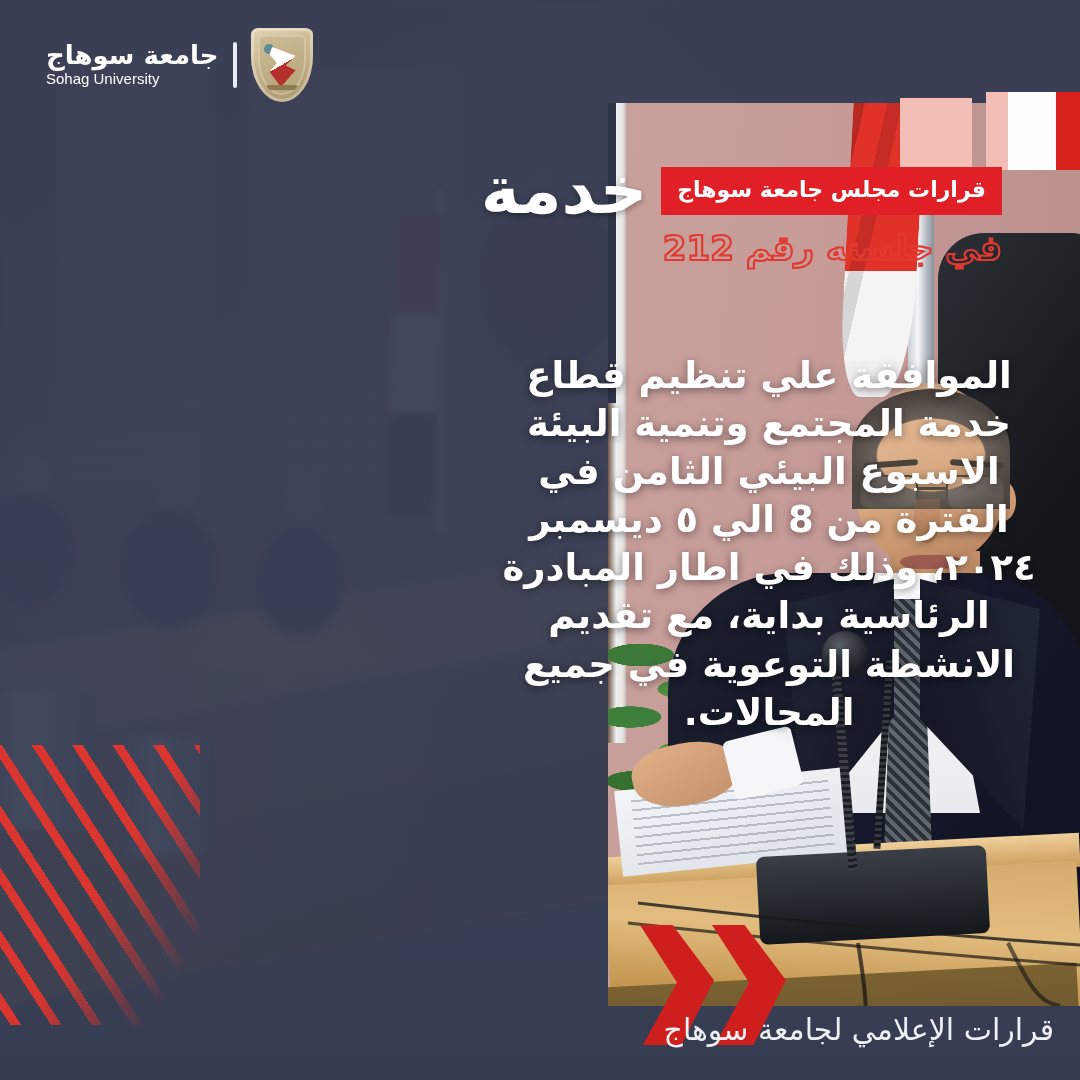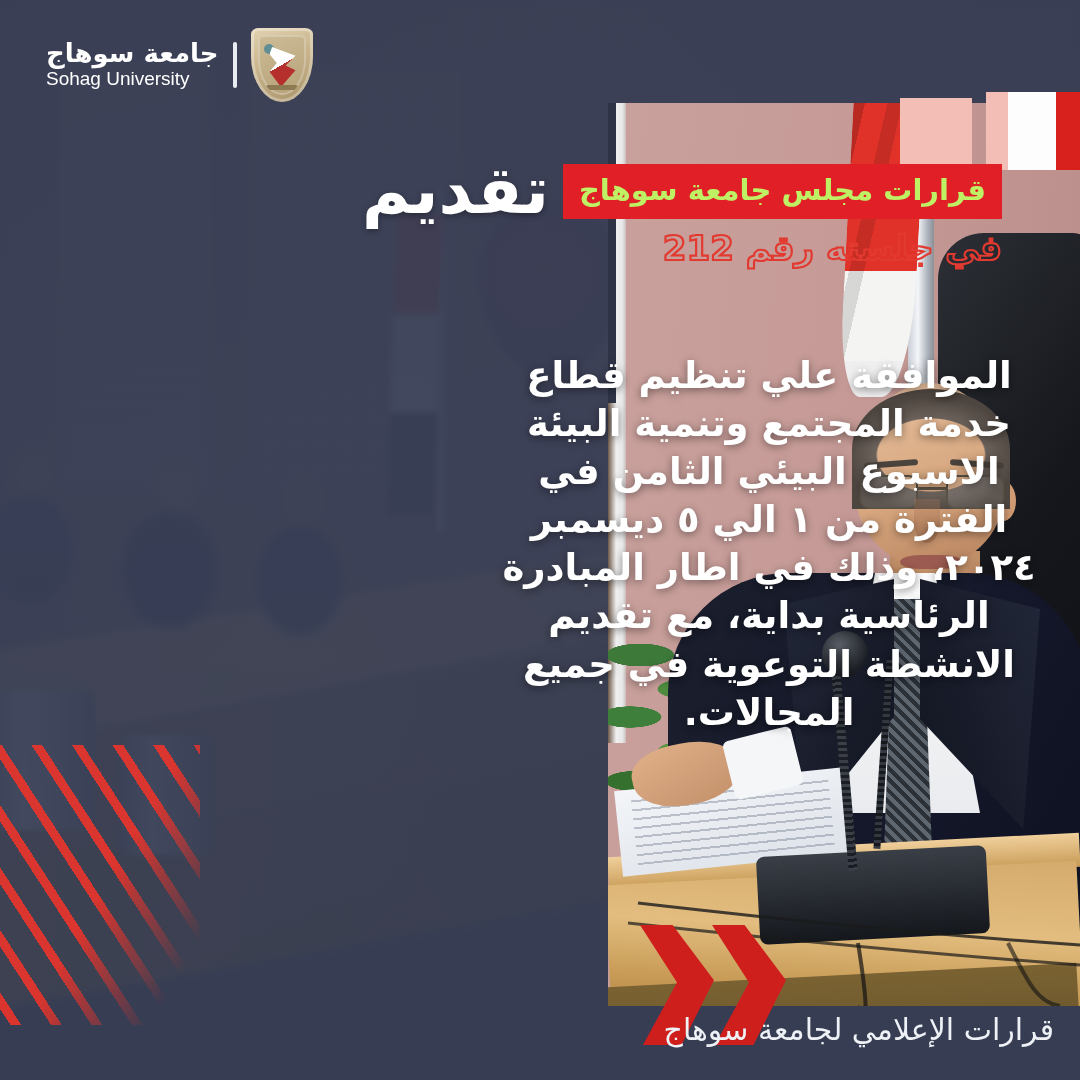--- a/index.html
+++ b/index.html
@@ -326,36 +326,36 @@
   .crest-base{
     position:absolute; left:8px; bottom:5px; width:32px; height:5px;
     background:#8e7a52; border-radius:3px;
   }
   .logo-divider{ width:4px; height:46px; background:#e9edf3; border-radius:2px; }
   .logo-text{ display:flex; flex-direction:column; gap:2px; }
   .logo-ar{
     color:#fff; font-size:26px; font-weight:700; letter-spacing:.5px; line-height:1.05;
   }
   .logo-en{
-    color:#fff; font-size:19px; font-weight:400; line-height:1.1;
+    color:#fff; font-size:15px; font-weight:400; line-height:1.1;
     font-family:"Liberation Sans",sans-serif; direction:ltr; text-align:left;
   }
 
   
   .headline{
     position:absolute; right:78px; top:158px; text-align:right;
   }
   .hl-row1{ display:flex; align-items:center; justify-content:flex-end; gap:14px; }
   .hl-abraz{
     color:#ffffff; font-size:66px; font-weight:900; line-height:1;
     text-shadow:0 2px 6px rgba(0,0,0,.35);
   }
   .hl-banner{
-    background:#e01f26; color:#bef264;
-    font-size:29px; font-weight:900; line-height:1;
+    background:#e01f26; color:#ffffff;
+    font-size:22px; font-weight:900; line-height:1;
     padding:12px 16px 14px;
   }
   .hl-sub{
     margin-top:6px; font-size:34px; font-weight:900; line-height:1.1;
     color:transparent;
     -webkit-text-stroke:2.2px #e23a30;
     text-align:right;
   }
 
   
@@ -473,23 +473,23 @@
     <div class="logo-divider"></div>
     <div class="logo-text">
       <div class="logo-ar">جامعة سوهاج</div>
       <div class="logo-en">Sohag University</div>
     </div>
   </div>
 
   <div class="headline">
     <div class="hl-row1">
       <div class="hl-banner">قرارات مجلس جامعة سوهاج</div>
-      <div class="hl-abraz">تقديم</div>
+      <div class="hl-abraz">خدمة</div>
     </div>
     <div class="hl-sub">في جلسته رقم 212</div>
   </div>
 
-  <div class="body-text">الموافقة علي تنظيم قطاع خدمة المجتمع وتنمية البيئة الاسبوع البيئي الثامن في الفترة من ١ الي ٥ ديسمبر ٢٠٢٤، وذلك في اطار المبادرة الرئاسية بداية، مع تقديم الانشطة التوعوية في جميع المجالات.</div>
+  <div class="body-text">الموافقة علي تنظيم قطاع خدمة المجتمع وتنمية البيئة الاسبوع البيئي الثامن في الفترة من 8 الي ٥ ديسمبر ٢٠٢٤، وذلك في اطار المبادرة الرئاسية بداية، مع تقديم الانشطة التوعوية في جميع المجالات.</div>
 
 
   <div class="footer">قرارات الإعلامي لجامعة سوهاج</div>
 
 </div>
 
 </body></html>

